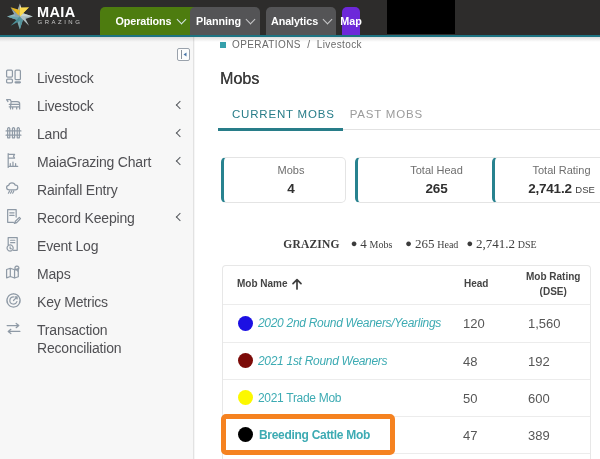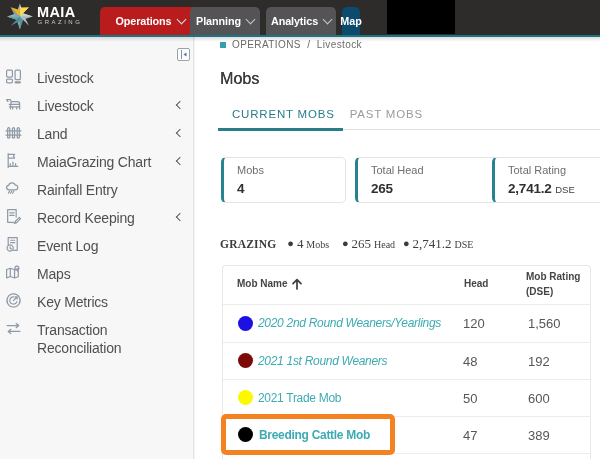--- a/index.html
+++ b/index.html
@@ -6,37 +6,37 @@
 html,body { width:600px; height:459px; overflow:hidden; font-family:"Liberation Sans", sans-serif; background:#f6f6f6; }
 #page { position:relative; width:600px; height:459px; }
 
 
 #nav { position:absolute; left:0; top:0; width:600px; height:35px; background:#2d2c2b; }
 #navline { position:absolute; left:0; top:35px; width:600px; height:2px; background:#1d7382; }
 #navshadow { position:absolute; left:0; top:37px; width:600px; height:5px; background:linear-gradient(rgba(0,0,0,0.13), rgba(0,0,0,0)); z-index:6; }
 .navbtn { position:absolute; top:7px; height:28px; border-radius:5px 5px 0 0; color:#fff; font-size:10.8px; font-weight:bold; letter-spacing:-0.1px; display:flex; align-items:center; justify-content:center; gap:6px; z-index:2; }
 .navbtn .chev { width:7px; height:7px; margin-top:-4px; border-right:1.6px solid #d5e6e8; border-bottom:1.6px solid #d5e6e8; transform:rotate(45deg); }
 #btn-plan .chev, #btn-ana .chev { border-color:#c9c9ca; }
-#btn-ops { left:100px; width:100px; background:#b91c1c; }
+#btn-ops { left:100px; width:100px; background:#4d7c0f; }
 #btn-plan { left:190px; width:70px; background:#545456; }
 #btn-ana { left:266px; width:70px; background:#545456; }
-#btn-map { left:342px; width:18px; background:#0c4a6e; }
+#btn-map { left:342px; width:18px; background:#6d28d9; }
 #blackbox { position:absolute; left:387px; top:0; width:68px; height:34px; background:#000; z-index:3; }
 #logo { position:absolute; left:7px; top:1px; z-index:2; }
 
 
 #sidebar { position:absolute; left:0; top:37px; width:194px; height:422px; background:#f7f7f7; border-right:1px solid #e2e2e2; }
 #collapse { position:absolute; left:177px; top:48px; width:13px; height:13px; background:#fdfdfd; border:1px solid #9aa2ac; border-radius:2px; z-index:8; }
 .mitem { position:absolute; left:0; width:193px; }
 .mitem .ic { position:absolute; left:5px; top:5px; width:17px; height:17px; }
 .mitem .tx { position:absolute; left:37px; top:6px; font-size:14px; color:#505054; line-height:18px; width:140px; letter-spacing:-0.2px; }
 .mitem .ch { position:absolute; left:177px; top:11px; width:6px; height:6px; border-left:1.4px solid #55595e; border-bottom:1.4px solid #55595e; transform:rotate(45deg); }
 
 
-#content { position:absolute; left:195px; top:37px; width:405px; height:422px; background:#ffffff; }
+#content { position:absolute; left:195px; top:37px; width:405px; height:422px; background:#ffffff;text-align:center; }
 #crumb { position:absolute; left:25px; top:2px; font-size:10px; color:#6a6a6a; letter-spacing:0.4px; }
 #crumb .sq { display:inline-block; width:6px; height:6px; background:#35a0ab; margin-right:6px; }
 #h1 { position:absolute; left:25px; top:33px; font-size:16px; color:#3d3d3d; font-weight:500; text-shadow:0.35px 0 0 #3d3d3d; }
 #tabs { position:absolute; left:23px; top:63px; white-space:nowrap; font-size:0; z-index:2; }
 .tab { display:inline-block; font-size:11.5px; letter-spacing:0.8px; padding:7px 14px 6.5px 14px; font-weight:500; line-height:14px; }
 #tab1 { padding-right:8px; }
 #tab1 { color:#287d89; border-bottom:3px solid #287d89; }
 #tab2 { color:#9b9b9b; padding-left:7px; }
 #tabline { position:absolute; left:23px; top:92px; width:382px; height:1px; background:#e2e2e2; z-index:1; }
 

